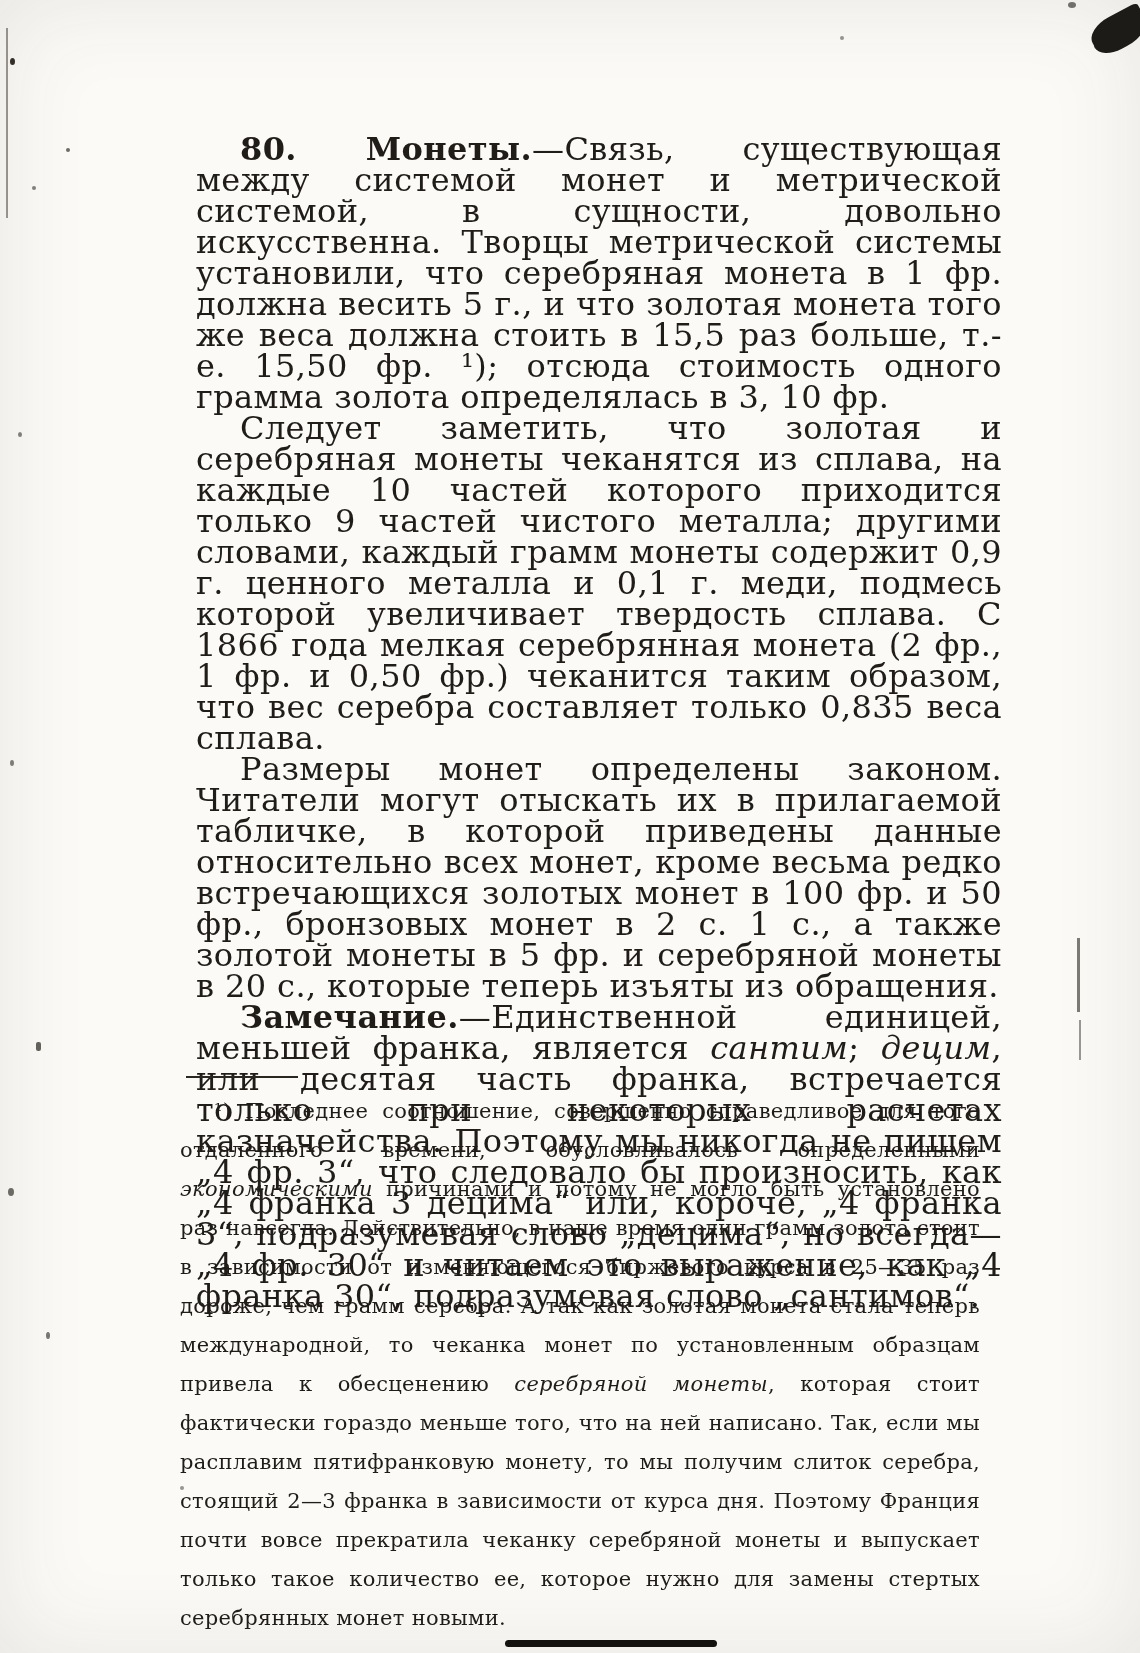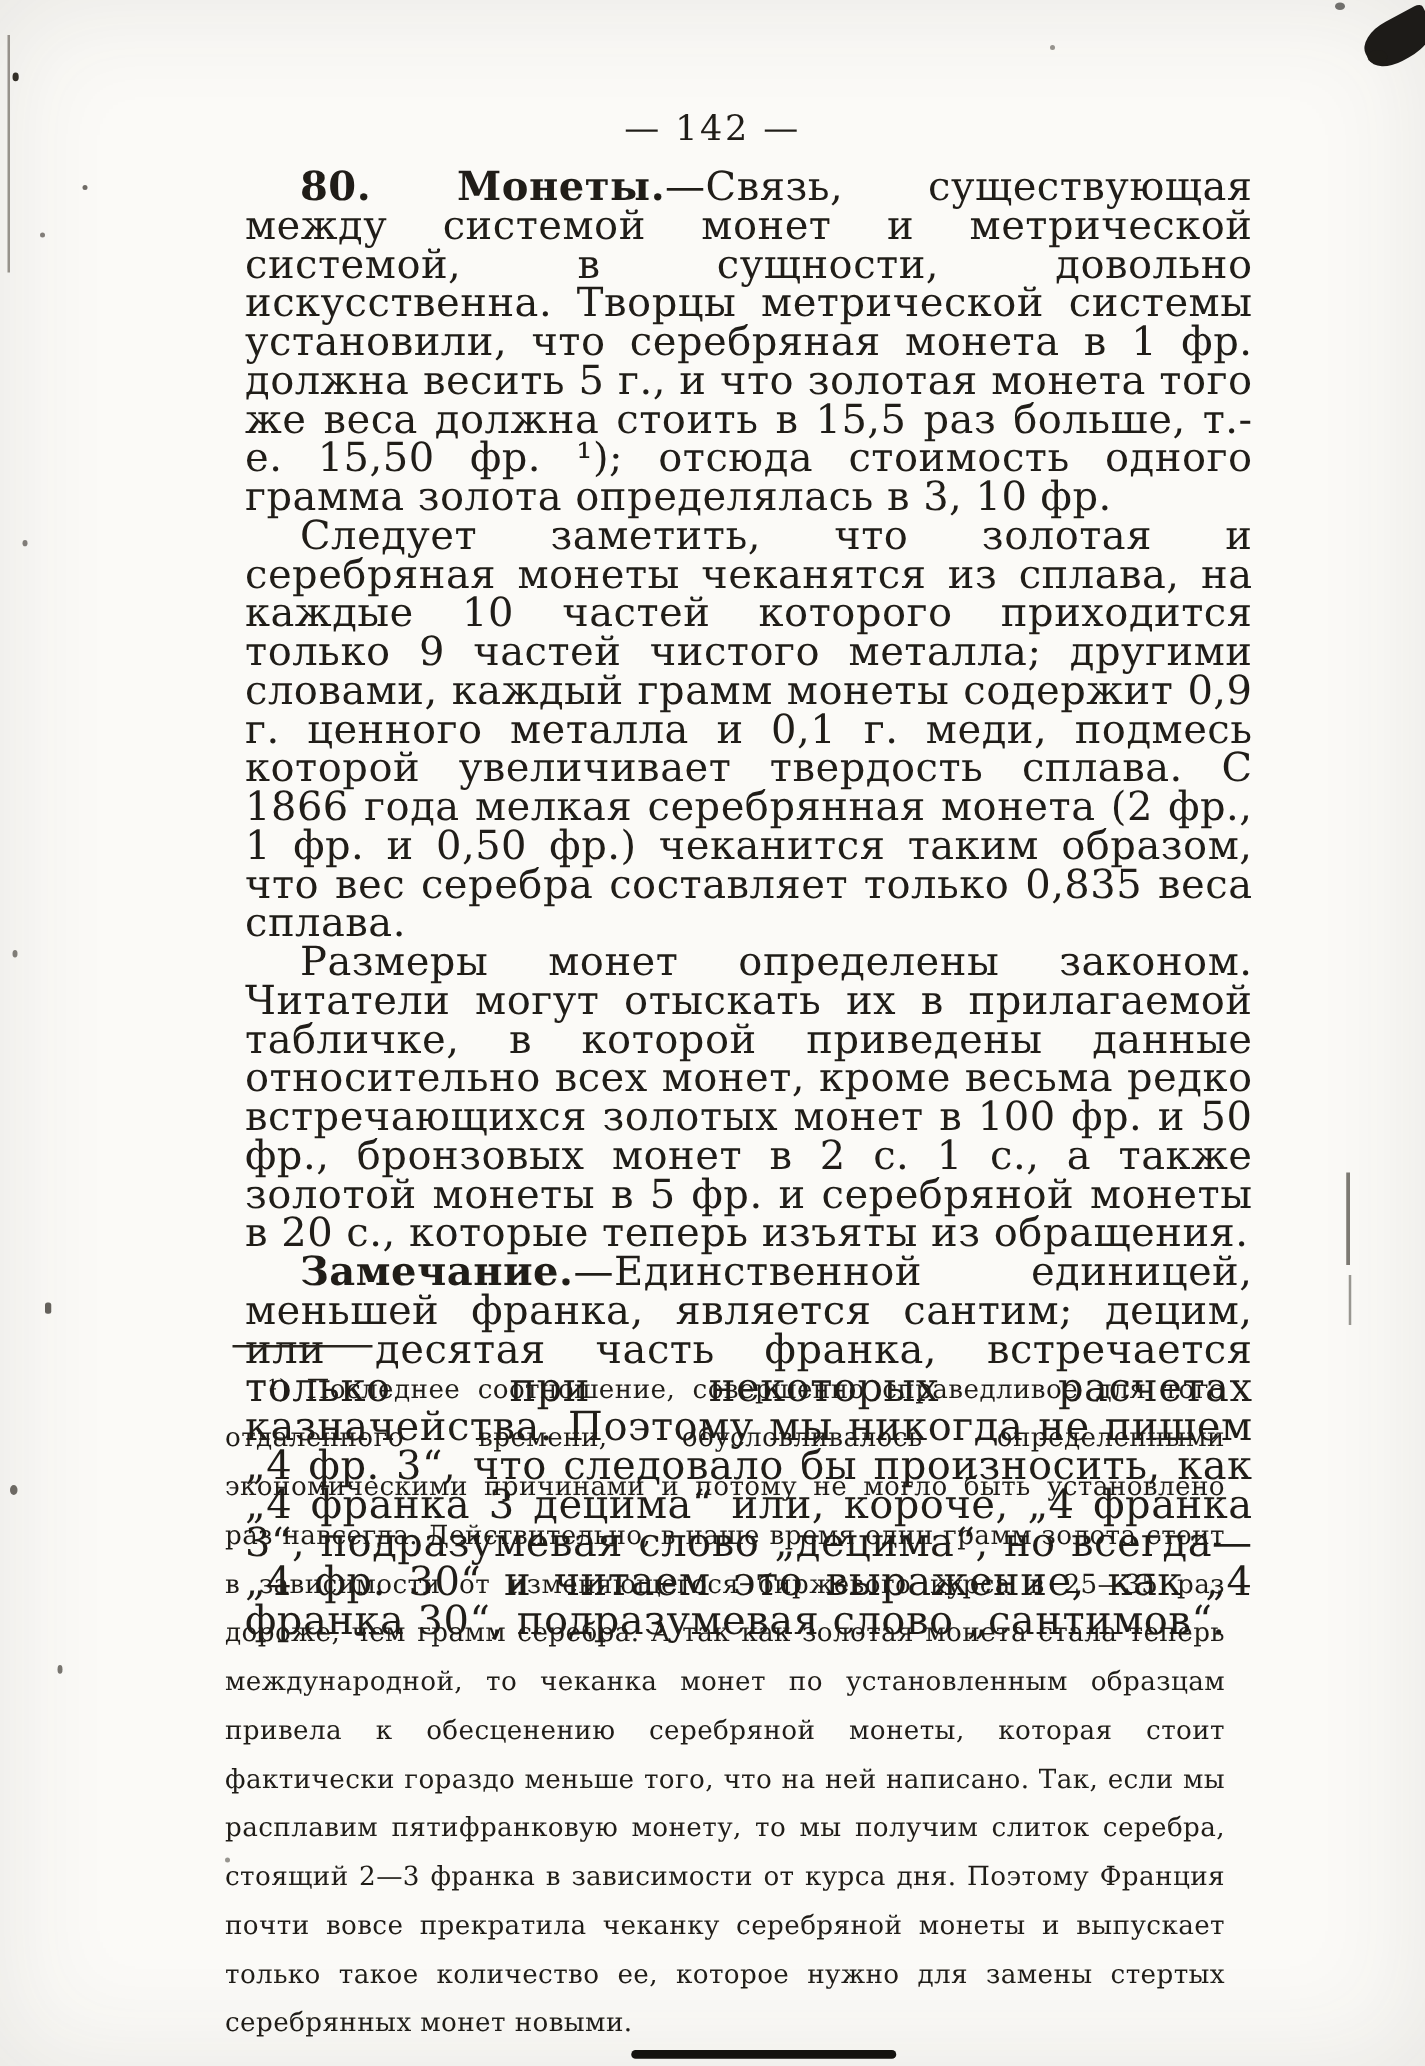--- a/index.html
+++ b/index.html
@@ -69,21 +69,21 @@
   }
   .signature {
     margin-top: 10px;
     text-align: center;
     padding-right: 70px;
     font-style: italic;
     text-indent: 0;
   }
 
   .seg-bold { font-weight: bold; }
-  .seg-italic { }
+  .seg-italic { font-style: italic; }
 
   
   .artifact { position: absolute; background: #1d1b18; }
   .a-corner1 { top: 14px; right: -8px; width: 58px; height: 34px; border-radius: 45% 10% 50% 40%; transform: rotate(-28deg); }
   .a-corner2 { top: 40px; right: 30px; width: 16px; height: 11px; border-radius: 50%; opacity: .85; }
   .a-corner3 { top: 2px; right: 64px; width: 8px; height: 6px; border-radius: 50%; opacity: .6; }
   .a-bottomline { top: 1640px; left: 505px; width: 212px; height: 7px; border-radius: 4px; background: #14120f; }
   .a-leftline { top: 28px; left: 6px; width: 2px; height: 190px; opacity: .55; background: #4a443b; }
   .a-rightline { top: 938px; left: 1077px; width: 3px; height: 74px; opacity: .65; background: #3a352d; }
   .a-rightline2 { top: 1020px; left: 1079px; width: 2px; height: 40px; opacity: .5; background: #3a352d; }
@@ -115,21 +115,20 @@
   <div class="speck s2"></div>
   <div class="speck s3"></div>
   <div class="speck s4"></div>
   <div class="speck s5"></div>
   <div class="speck s6"></div>
   <div class="speck s7"></div>
   <div class="speck s8"></div>
   <div class="speck s9"></div>
   <div class="speck s10"></div>
 
-  <div class="page-number">— 142 —</div>
 
   <div class="main-text">
     <p class="para"><span class="seg-bold">80. Монеты.</span><span>—Связь, существующая между системой монет и метрической системой, в сущности, довольно искусственна. Творцы метрической системы установили, что серебряная монета в 1 фр. должна весить 5 г., и что золотая монета того же веса должна стоить в 15,5 раз больше, т.-е. 15,50 фр. ¹); отсюда стоимость одного грамма золота определялась в 3, 10 фр.</span></p>
     <p class="para"><span>Следует заметить, что золотая и серебряная монеты чеканятся из сплава, на каждые 10 частей которого приходится только 9 частей чистого металла; другими словами, каждый грамм монеты содержит 0,9 г. ценного металла и 0,1 г. меди, подмесь которой увеличивает твердость сплава. С 1866 года мелкая серебрянная монета (2 фр., 1 фр. и 0,50 фр.) чеканится таким образом, что вес серебра составляет только 0,835 веса сплава.</span></p>
     <p class="para"><span>Размеры монет определены законом. Читатели могут отыскать их в прилагаемой табличке, в которой приведены данные относительно всех монет, кроме весьма редко встречающихся золотых монет в 100 фр. и 50 фр., бронзовых монет в 2 с. 1 с., а также золотой монеты в 5 фр. и серебряной монеты в 20 с., которые теперь изъяты из обращения.</span></p>
     <p class="para"><span class="seg-bold">Замечание.</span><span>—Единственной единицей, меньшей франка, является </span><span class="seg-italic">сантим</span><span>; </span><span class="seg-italic">децим</span><span>, или десятая часть франка, встречается только при некоторых расчетах казначейства. Поэтому мы никогда не пишем „4 фр. 3“, что следовало бы произносить, как „4 франка 3 децима“ или, короче, „4 франка 3“, подразумевая слово „децима“, но всегда—„4 фр. 30“ и читаем это выражение, как „4 франка 30“, подразумевая слово „сантимов“.</span></p>
   </div>
 
   <div class="footnote-rule"></div>
 

